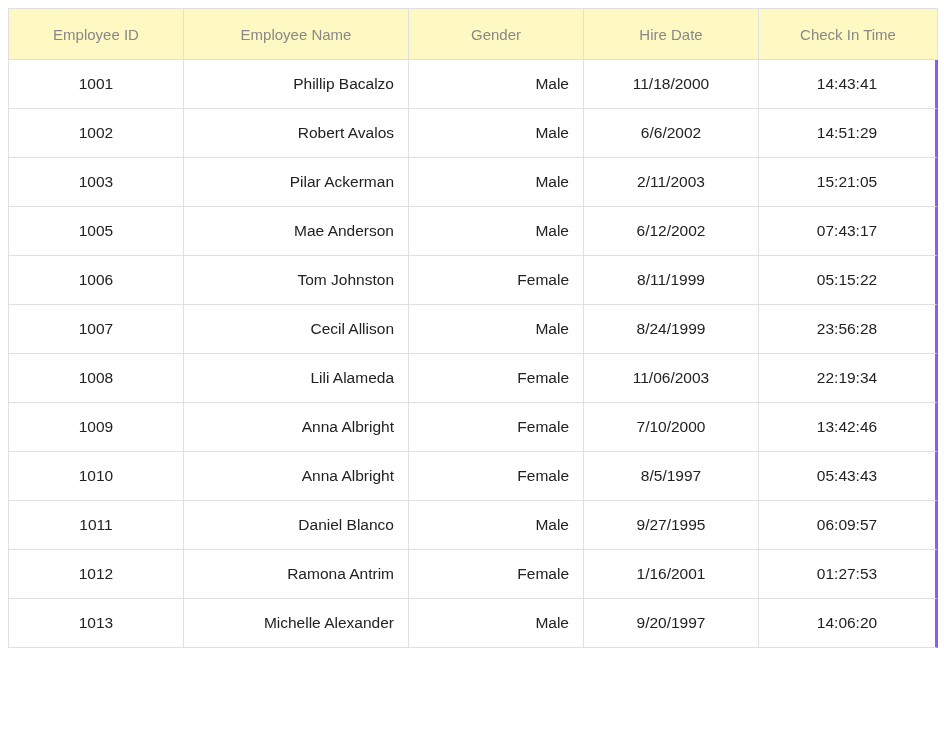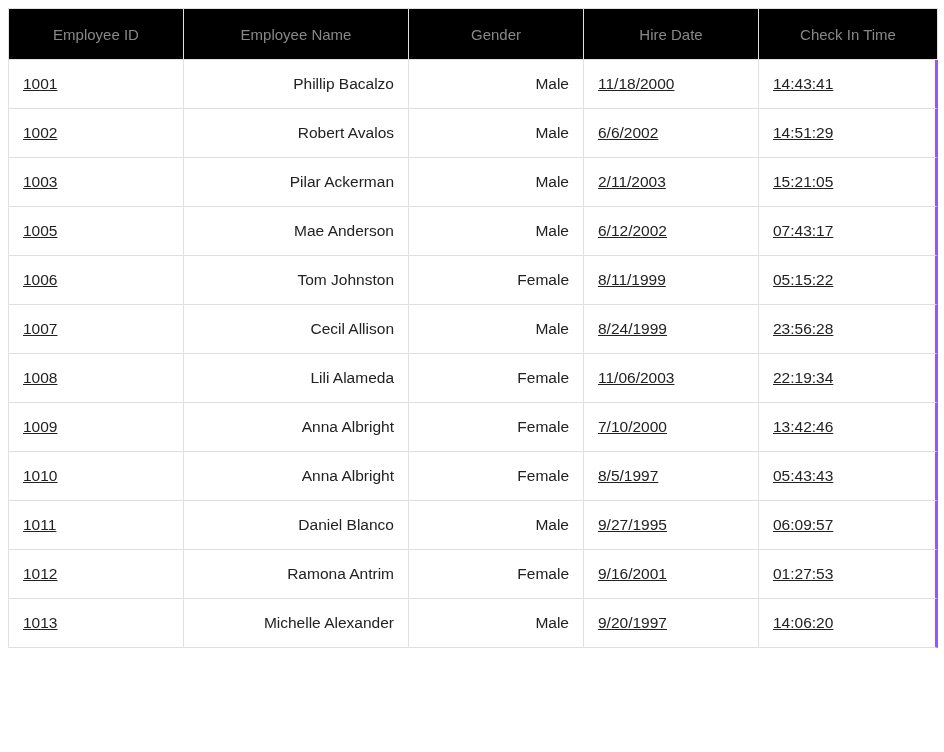--- a/index.html
+++ b/index.html
@@ -25,21 +25,21 @@
       table-layout: fixed;
     }
     th {
       font-weight: normal;
       color: #888;
       font-size: 15px;
       padding: 16px 12px;
       text-align: center;
       border: 1px solid #e0e0e0;
       border-right: none;
-      background: #000000;
+      background: #fef9c3;
       height: 52px;
     }
     th:last-child {
       border-right: 1px solid #e0e0e0;
     }
     td {
       font-size: 15.5px;
       color: #222;
       padding: 13px 14px;
       border-bottom: 1px solid #e0e0e0;
@@ -63,22 +63,21 @@
     .col-gender {
       width: 175px;
     }
     .col-date {
       width: 175px;
     }
     .col-time {
       width: 180px;
     }
     td.align-right {
-      text-align: left;
-      text-decoration: underline;
+      text-align: center;
     }
     td.align-left {
       text-align: right;
     }
   </style>
 </head>
 <body>
 
 <div class="table-container">
   <table>
@@ -166,21 +165,21 @@
           <td class="align-right">1011</td>
           <td class="align-left">Daniel Blanco</td>
           <td class="align-left">Male</td>
           <td class="align-right">9/27/1995</td>
           <td class="align-right">06:09:57</td>
         </tr>
         <tr>
           <td class="align-right">1012</td>
           <td class="align-left">Ramona Antrim</td>
           <td class="align-left">Female</td>
-          <td class="align-right">9/16/2001</td>
+          <td class="align-right">1/16/2001</td>
           <td class="align-right">01:27:53</td>
         </tr>
         <tr>
           <td class="align-right">1013</td>
           <td class="align-left">Michelle Alexander</td>
           <td class="align-left">Male</td>
           <td class="align-right">9/20/1997</td>
           <td class="align-right">14:06:20</td>
         </tr>
       </tbody>

